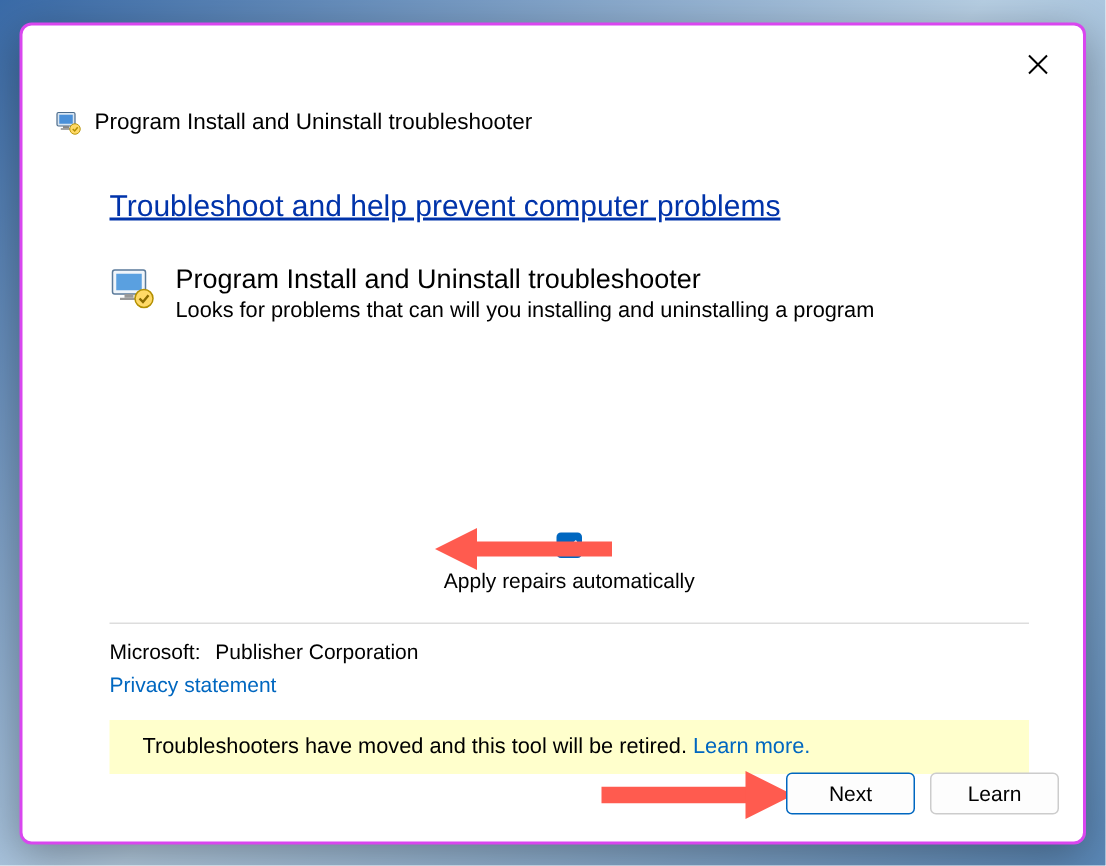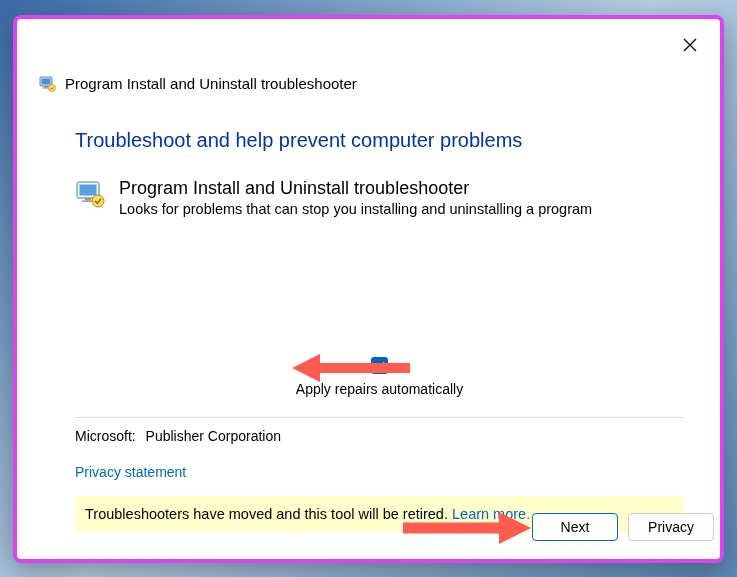--- a/index.html
+++ b/index.html
@@ -12,21 +12,21 @@
     color: #000;
     background: linear-gradient(135deg, #3a6ba8 0%, #87a8cc 30%, #b8d0e5 50%, #5a88b8 100%);
     display: flex;
     align-items: center;
     justify-content: center;
   }
   .window {
     width: 711px;
     height: 548px;
     background: #ffffff;
-    border: 4px solid #d946ef;
+    border: 2px solid #d946ef;
     border-radius: 8px;
     box-shadow: 0 8px 30px rgba(0,0,0,0.35);
     position: relative;
     overflow: hidden;
   }
   .close-btn {
     position: absolute;
     top: 14px;
     right: 18px;
     width: 24px;
@@ -56,20 +56,21 @@
   .content {
     position: absolute;
     top: 110px;
     left: 58px;
     right: 36px;
   }
   .heading {
     font-size: 20px;
     color: #0033aa;
     margin-bottom: 26px;
+    text-decoration: underline;
   }
   .program-row {
     display: flex;
     gap: 12px;
     align-items: flex-start;
   }
   .program-icon {
     width: 32px;
     height: 32px;
     flex-shrink: 0;
@@ -113,39 +114,39 @@
     border: none;
     border-top: 1px solid #ddd;
   }
   .publisher-row {
     margin-top: 10px;
     font-size: 14px;
   }
   .publisher-label { display: inline-block; }
   .publisher-name { display: inline-block; margin-left: 6px; }
   .privacy {
-    margin-top: 20px;
+    margin-top: 6px;
     color: #0067c0;
     font-size: 14px;
     cursor: pointer;
   }
   .notice {
     margin-top: 16px;
     background: #ffffcc;
-    padding: 10px 10px;
+    padding: 10px 22px;
     font-size: 14.5px;
   }
   .notice .learn {
     color: #0067c0;
     cursor: pointer;
   }
   .button-row {
     position: absolute;
     bottom: 18px;
-    right: 6px;
+    right: 16px;
     display: flex;
     gap: 10px;
     align-items: center;
     padding-left: 20px;
   }
   .btn {
     min-width: 86px;
     height: 28px;
     border: 1px solid #ccc;
     border-radius: 4px;
@@ -196,21 +197,21 @@
       <svg class="program-icon" width="32" height="32" viewBox="0 0 32 32">
         <rect x="2" y="4" width="22" height="16" rx="1.5" fill="#f0f5fa" stroke="#5a7a9a" stroke-width="1"></rect>
         <rect x="4.5" y="6.5" width="17" height="11" fill="#5aa0e0"></rect>
         <rect x="10" y="20" width="6" height="2.5" fill="#999"></rect>
         <rect x="7" y="22.5" width="12" height="1.5" fill="#999"></rect>
         <circle cx="23" cy="23" r="6" fill="#ffd966" stroke="#b38f00" stroke-width="1"></circle>
         <path d="M20 23 L22.3 25.3 L26 20.8" stroke="#8a6a00" stroke-width="1.6" fill="none"></path>
       </svg>
       <div>
         <div class="program-title">Program Install and Uninstall troubleshooter</div>
-        <div class="program-desc">Looks for problems that can stop you installing and uninstalling a program</div>
+        <div class="program-desc">Looks for problems that can will you installing and uninstalling a program</div>
       </div>
     </div>
 
     <div class="checkbox-row">
       <div class="checkbox">
         <svg width="12" height="12" viewBox="0 0 12 12">
           <path d="M2.2 6.2 L4.8 8.6 L9.8 3.2" stroke="#fff" stroke-width="1.8" fill="none" stroke-linecap="round" stroke-linejoin="round"></path>
         </svg>
       </div>
       <span>Apply repairs automatically</span>
@@ -234,16 +235,16 @@
     </div>
   </div>
 
   <svg class="arrow2" width="130" height="34" viewBox="0 0 130 34">
     <line x1="2" y1="17" x2="102" y2="17" stroke="#ff5b4f" stroke-width="11"></line>
     <polygon points="130,17 98,1 98,33" fill="#ff5b4f"></polygon>
   </svg>
 
   <div class="button-row">
     <div class="btn primary">Next</div>
-    <div class="btn">Privacy</div>
+    <div class="btn">Learn</div>
   </div>
 
 </div>
 
 </body></html>

